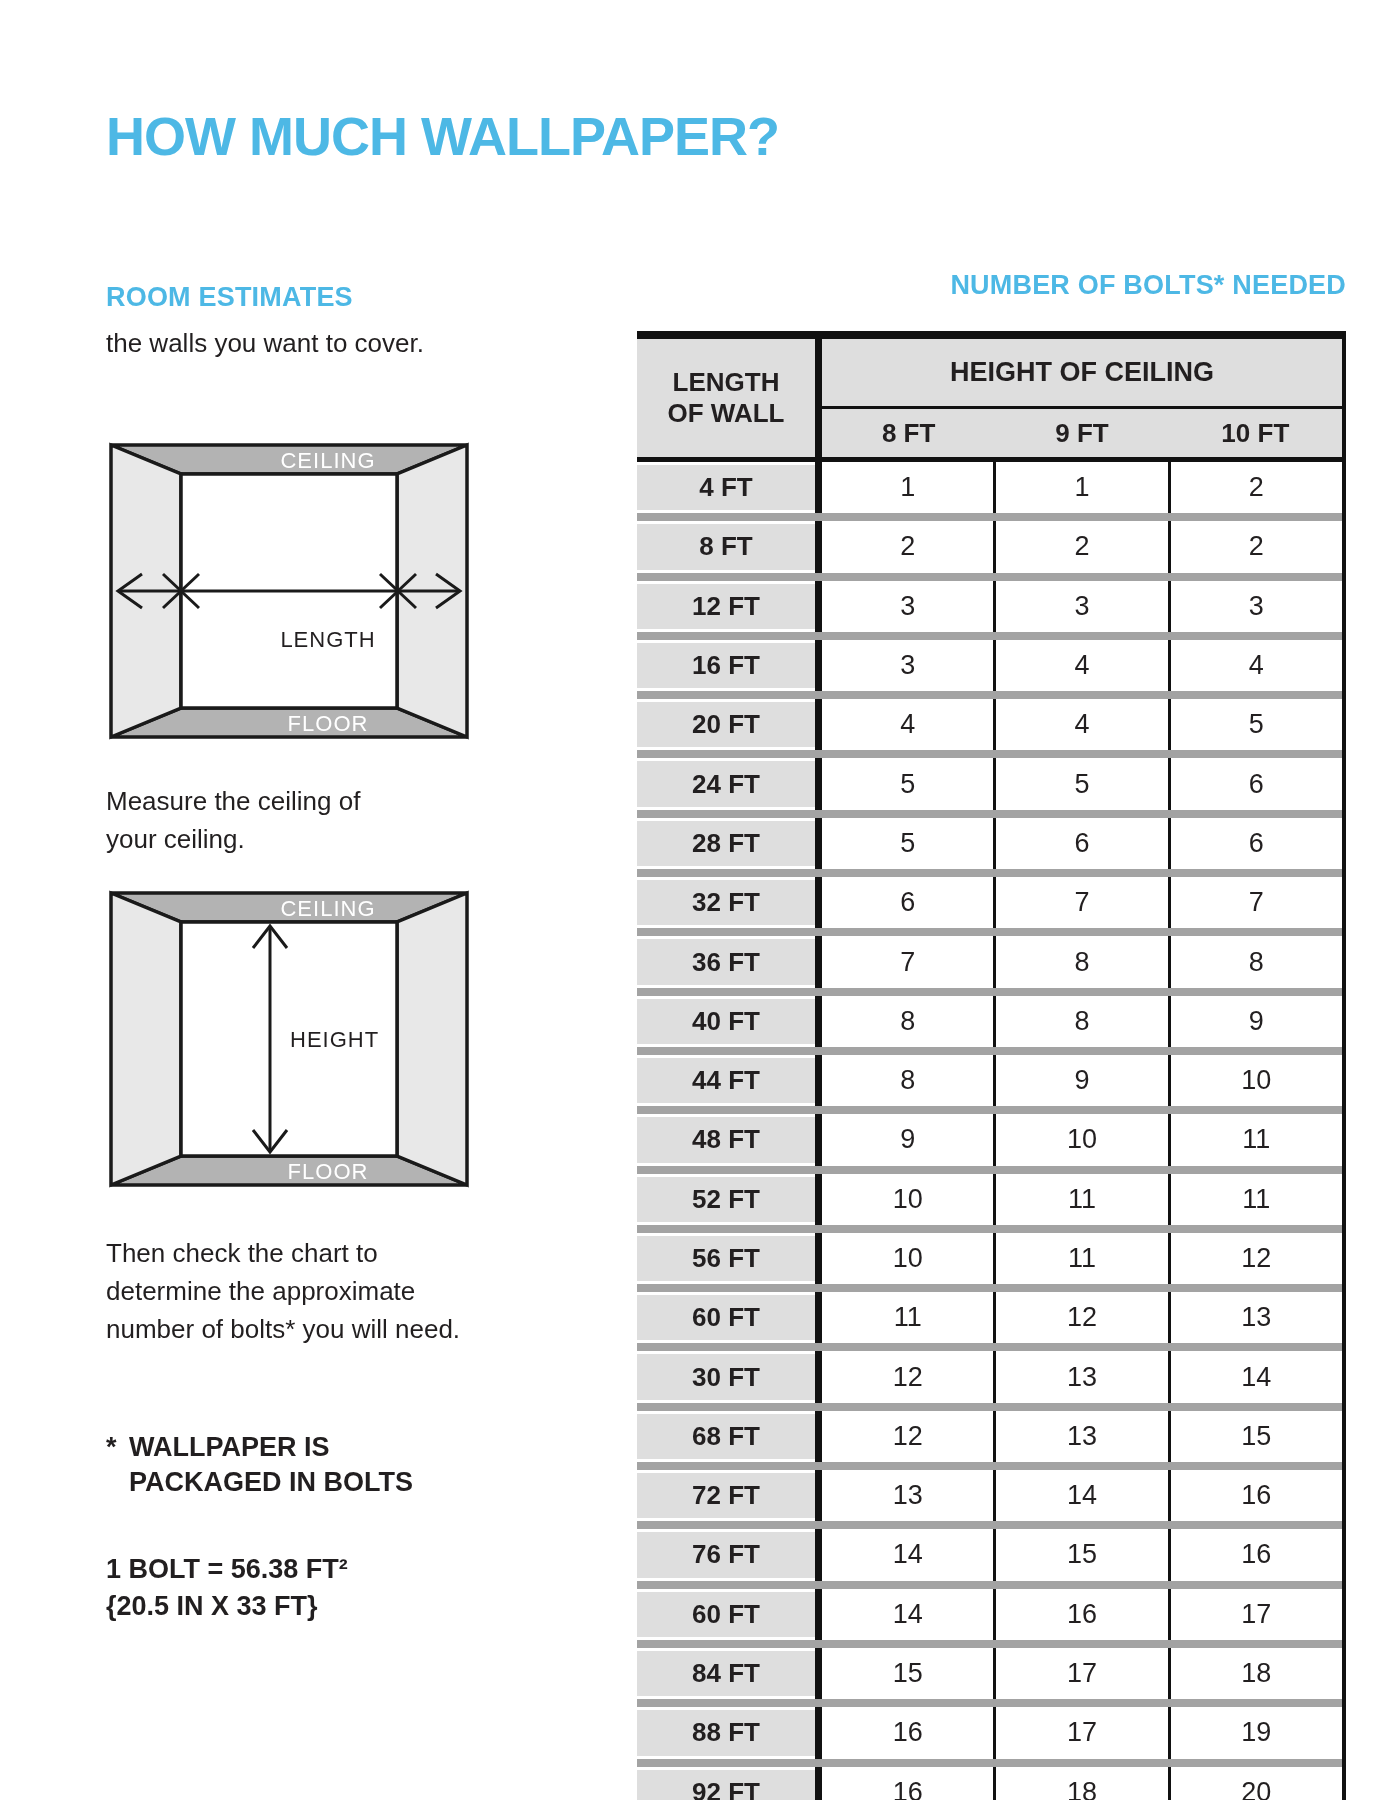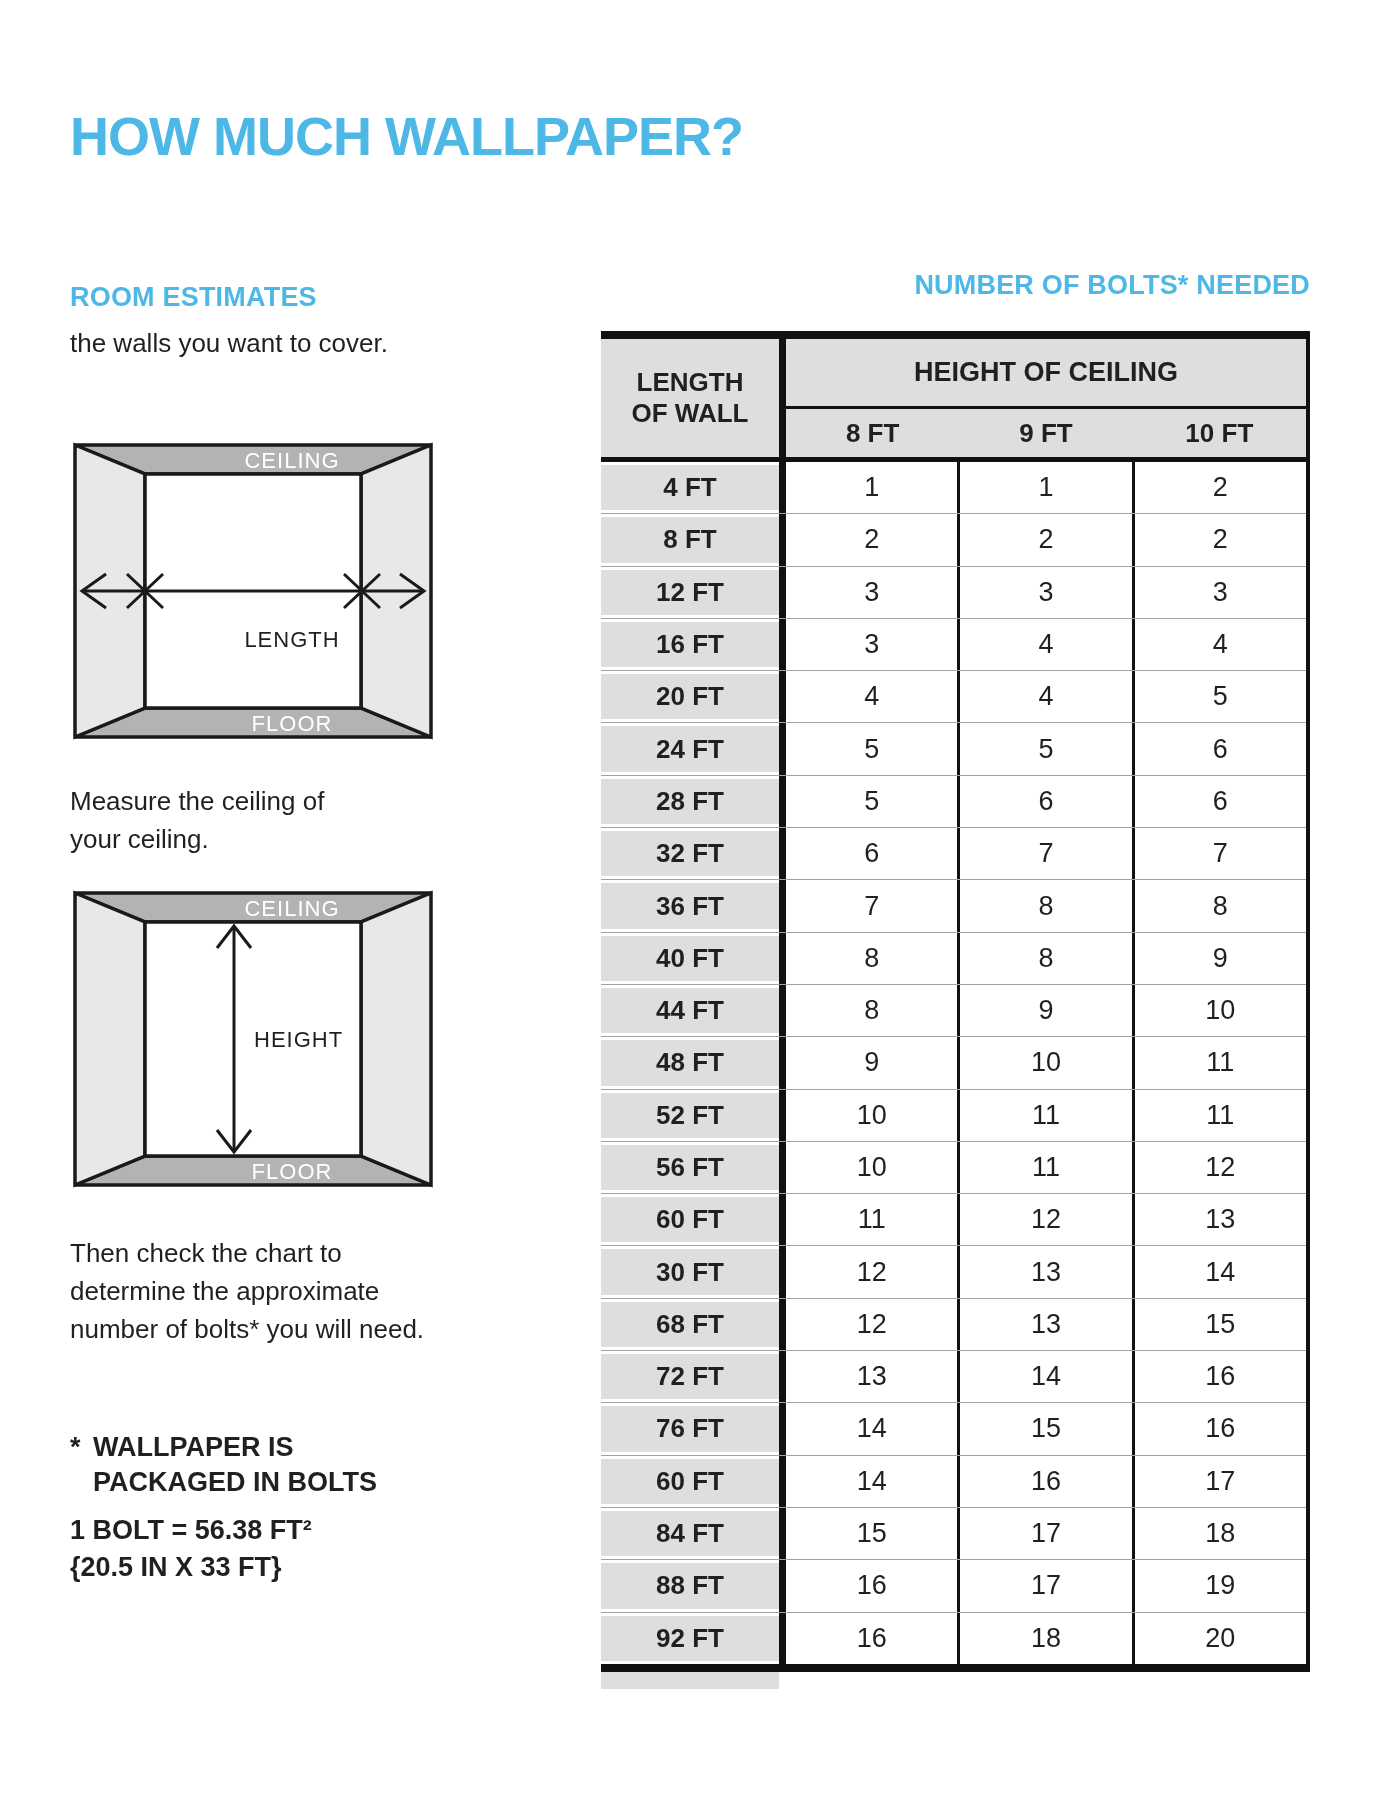--- a/index.html
+++ b/index.html
@@ -1,41 +1,41 @@
 <!DOCTYPE html>
 <html><head>
 <meta charset="utf-8">
 <style>
   html,body{margin:0;padding:0;}
   body{
     width:1391px;height:1800px;position:relative;background:#ffffff;
     font-family:"Liberation Sans", sans-serif;color:var(--text,#221f20);
     overflow:hidden;
   }
-  .abs{position:absolute;}
+  .abs{position:absolute;margin-left:36px;}
   .page-title{
     left:70px;top:72px;font-size:54px;font-weight:bold;line-height:1.05;
     color:var(--accent,#4db8e5);letter-spacing:-1px;
   }
   .section-heading{
     font-size:27px;font-weight:bold;color:var(--accent,#4db8e5);letter-spacing:.2px;
   }
   .room-estimates-heading{left:70px;top:260px;}
   .body-text{font-size:26px;line-height:38px;color:var(--text,#221f20);}
   .para-length{left:70px;top:324px;}
   .para-height{left:70px;top:782px;}
   .para-chart{left:70px;top:1234px;}
   .diagram{left:70px;width:366px;height:302px;}
   .diagram-length{top:440px;}
   .diagram-height{top:888px;}
   .diagram svg{display:block;}
   .diag-label{font-family:"Liberation Sans",sans-serif;}
   .footnote{left:70px;top:1430px;display:flex;font-size:27px;font-weight:bold;line-height:35px;}
   .footnote .star{width:23px;}
-  .bolt-equation{left:70px;top:1512px;font-size:27px;font-weight:bold;line-height:37px;}
+  .bolt-equation{left:70px;top:1551px;font-size:27px;font-weight:bold;line-height:37px;}
   
   .table-area{left:601px;top:270px;width:709px;}
   .table-heading{
     font-size:27px;font-weight:bold;color:var(--accent,#4db8e5);
     text-align:right;line-height:31px;letter-spacing:.2px;
   }
   .bolts-table{
     margin-top:30px;
     border-top:8px solid #111;border-bottom:8px solid #111;border-right:4px solid #111;
   }
@@ -47,21 +47,21 @@
     font-size:26px;font-weight:bold;line-height:31px;
   }
   .head-right{flex:1;display:flex;flex-direction:column;}
   .group-cell{
     height:67px;background:var(--cellgray,#dedede);border-bottom:3px solid #111;
     display:flex;align-items:center;justify-content:center;
     font-size:27px;font-weight:bold;
   }
   .col-band{display:flex;height:48px;background:var(--cellgray,#dedede);}
   .col-cell{flex:1;display:flex;align-items:center;justify-content:center;font-size:26px;font-weight:bold;}
-  .trow{display:flex;height:51.3px;border-bottom:1px solid #a3a3a3;}
+  .trow{display:flex;height:51.3px;border-bottom:8px solid #a3a3a3;}
   .trow:last-child{border-bottom:none;}
   .row-label{
     width:178px;flex:none;background:var(--cellgray,#dedede);border-right:7px solid #111;
     display:flex;align-items:center;justify-content:center;
     font-size:26px;font-weight:bold;
     box-shadow:inset 0 3px 0 #ffffff, inset 0 -3px 0 #ffffff;
   }
   .val-cell{
     flex:1;display:flex;align-items:center;justify-content:center;
     font-size:27px;border-right:3px solid #111;background:#fff;

